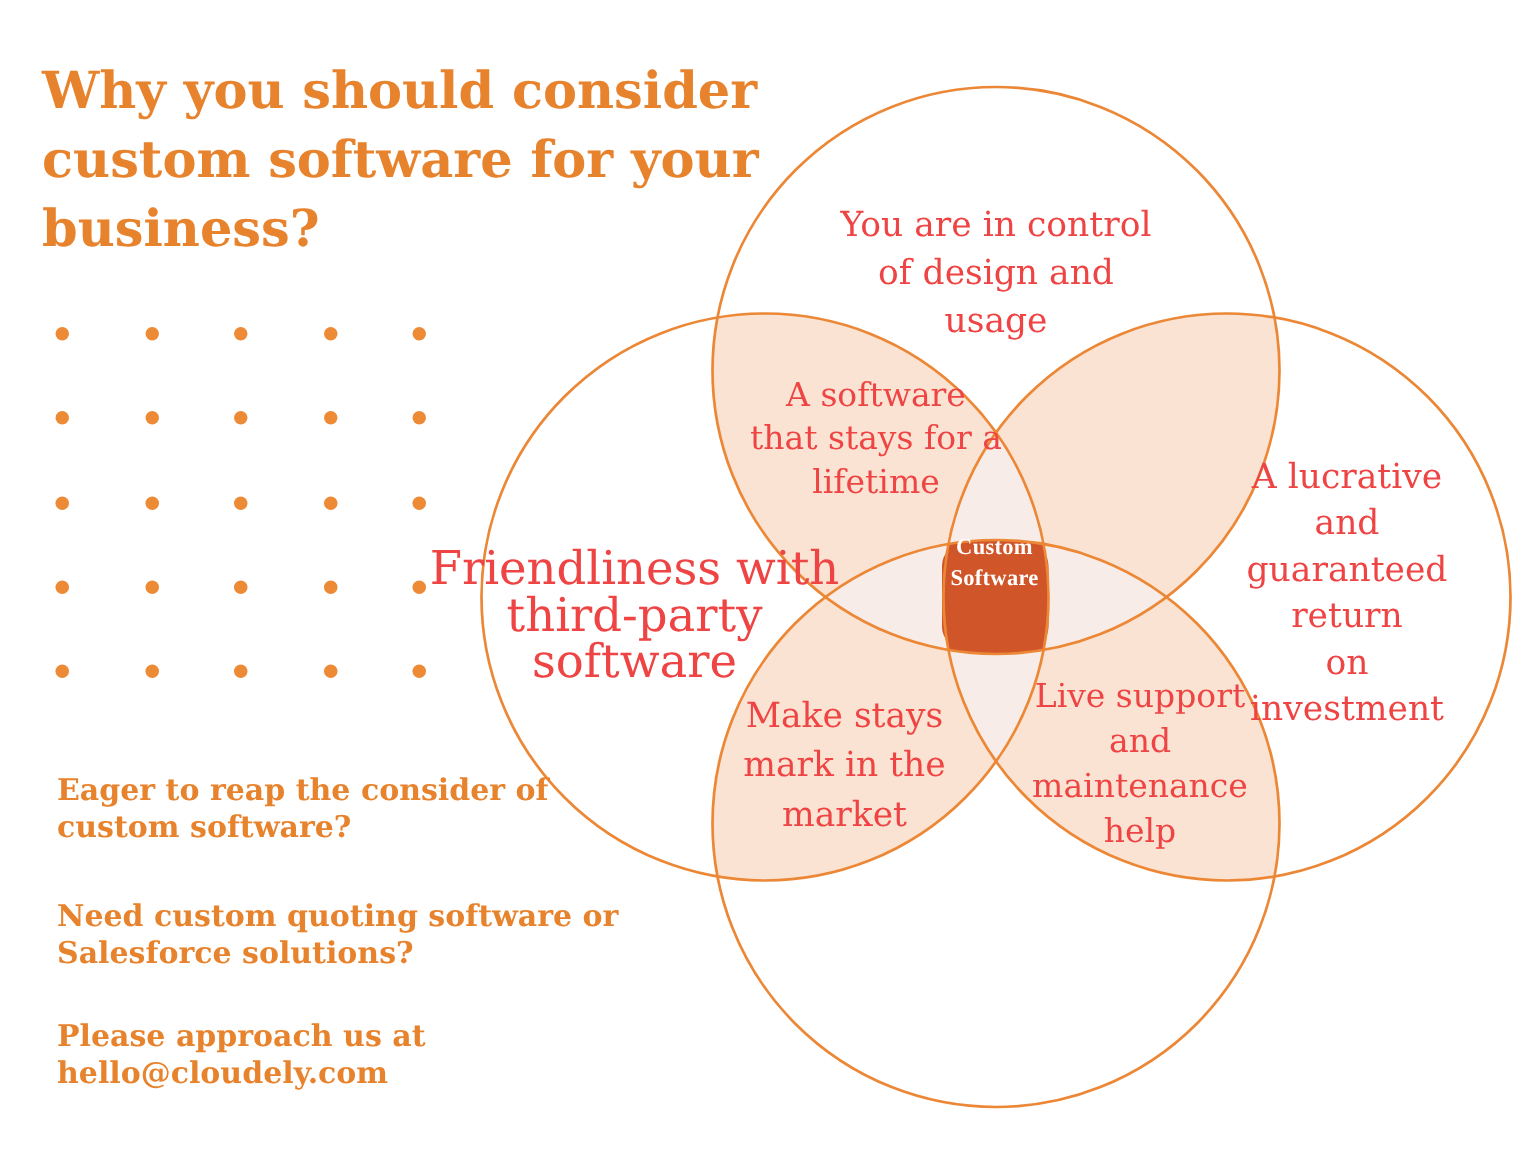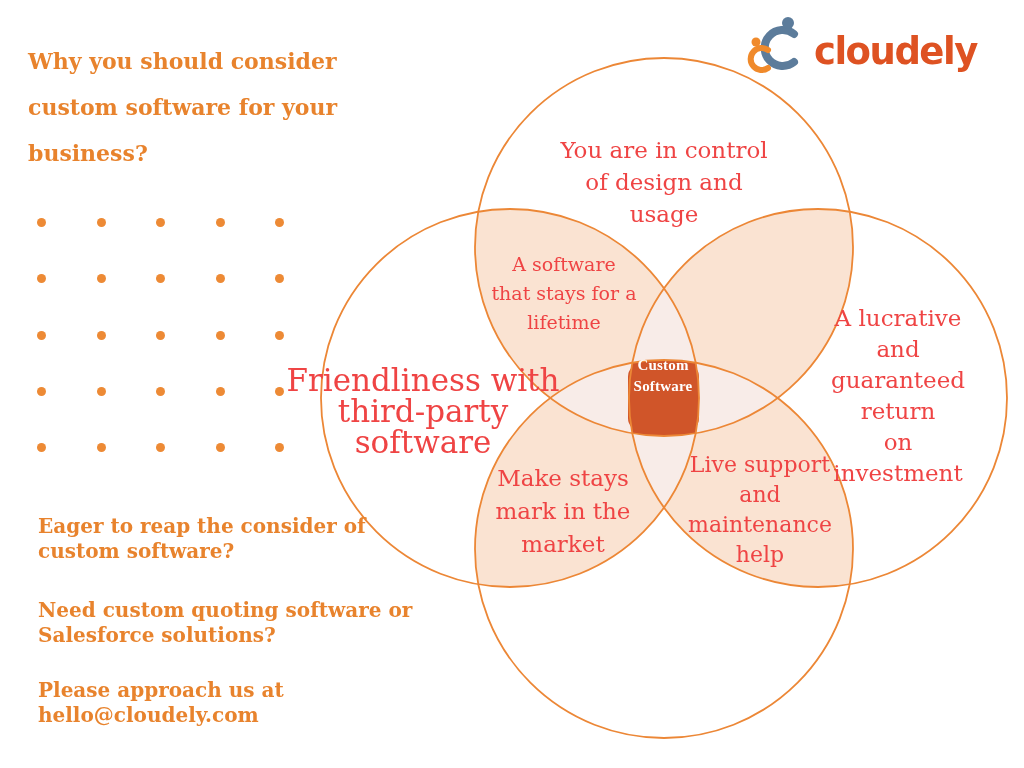--- a/index.html
+++ b/index.html
@@ -3,21 +3,21 @@
 <meta charset="utf-8">
 <style>
   html,body{margin:0;padding:0;background:#e9e9e9;}
   .canvas{
     position:relative;width:1024px;height:768px;background:#ffffff;
     overflow:hidden;font-family:"DejaVu Serif",serif;
   }
   
   .title{
     position:absolute;left:28px;top:38px;width:530px;
-    font-size:22px;line-height:46px;font-weight:bold;color:#E8832D;
+    font-size:34px;line-height:46px;font-weight:bold;color:#E8832D;
     white-space:pre-line;z-index:5;
   }
   
   .dots{position:absolute;left:37px;top:218px;width:260px;height:240px;z-index:2;}
   .dot{position:absolute;width:9px;height:9px;border-radius:50%;background:#ED8A35;}
   
   .cta{
     position:absolute;left:38px;width:380px;
     font-size:20px;line-height:25px;font-weight:bold;color:#E8832D;
     white-space:pre-line;z-index:5;
@@ -25,21 +25,21 @@
   .cta.b1{top:514px;}
   .cta.b2{top:598px;}
   .cta.b3{top:678px;}
   
   .venn-svg{position:absolute;left:300px;top:40px;z-index:1;}
   .vlabel{
     position:absolute;transform:translate(-50%,-50%);
     text-align:center;white-space:pre-line;color:#ef4444;z-index:4;
   }
   .vl-top         {left:664px;top:182px;font-size:23px;line-height:32px;}
-  .vl-top-left    {left:564px;top:293px;font-size:19px;line-height:29px;}
+  .vl-top-left    {left:584px;top:293px;font-size:22px;line-height:29px;}
   .vl-top-right   {left:761px;top:308px;font-size:22px;line-height:29px;}
   .vl-left        {left:423px;top:411px;font-size:31px;line-height:31px;}
   .vl-right       {left:898px;top:396px;font-size:23px;line-height:31px;}
   .vl-bottom-left {left:563px;top:511px;font-size:23px;line-height:33px;}
   .vl-bottom-right{left:760px;top:510px;font-size:22px;line-height:30px;}
   .vl-bottom      {left:664px;top:645px;font-size:23px;line-height:33px;}
   .vl-center{
     left:663px;top:376px;font-size:15px;line-height:21px;
     font-family:Liberation Serif, serif;font-weight:bold;color:#ffffff;
     letter-spacing:.2px;
@@ -164,23 +164,14 @@
   <div class="vlabel vl-center">Custom
 Software</div>
 
   <div class="cta b1">Eager to reap the consider of
 custom software?</div>
   <div class="cta b2">Need custom quoting software or
 Salesforce solutions?</div>
   <div class="cta b3">Please approach us at
 hello@cloudely.com</div>
 
-  <div class="logo">
-    <svg class="logo-icon" width="64" height="64" viewBox="0 0 64 64">
-      <path d="M 50 18 A 18 18 0 1 0 50 46" fill="none" stroke="#5C7C9B" stroke-width="8" stroke-linecap="round"></path>
-      <circle cx="44" cy="7" r="6" fill="#5C7C9B"></circle>
-      <path d="M 24 34 A 11 11 0 1 0 24 52" fill="none" stroke="#F08A2B" stroke-width="6" stroke-linecap="round"></path>
-      <circle cx="12" cy="26" r="4.5" fill="#F08A2B"></circle>
-    </svg>
-    <div class="logo-text">cloudely</div>
-  </div>
 
 </div>
 
 </body></html>

